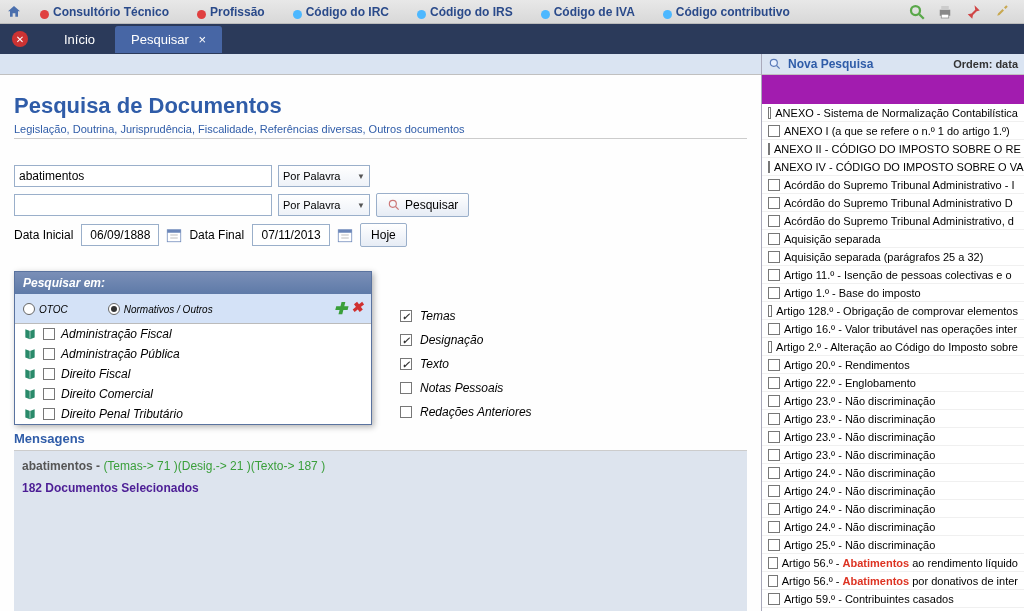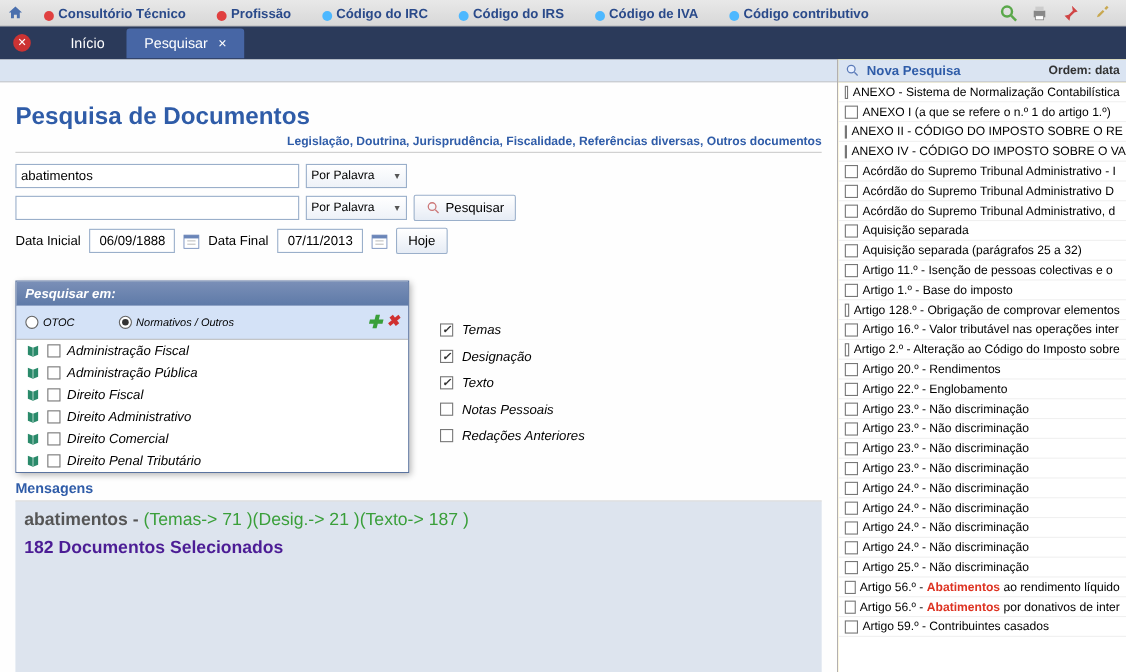--- a/index.html
+++ b/index.html
@@ -16,21 +16,21 @@
 .tabs-bar { background: #2b3a5a; height: 30px; display: flex; align-items: center; padding: 0 6px; gap: 4px; }
 .close-red { width: 16px; height: 16px; background: #cc3333; border-radius: 50%; display: flex; align-items: center; justify-content: center; color: white; font-size: 10px; cursor: pointer; margin-left: 6px; }
 .tab { color: white; padding: 6px 16px; font-size: 13px; cursor: pointer; border-radius: 3px 3px 0 0; }
 .tab.active { background: #4766a5; }
 .tab-close { margin-left: 6px; cursor: pointer; }
 .main-area { display: flex; height: calc(611px - 54px); }
 .content { flex: 1; overflow: hidden; }
 .content-header-strip { background: #dae4f2; height: 21px; border-bottom: 1px solid #c0c0c0; }
 .content-body { background: #fefefe; padding: 18px 14px 0 14px; height: calc(100% - 21px); display: flex; flex-direction: column; }
 h1 { color: #2f5ca8; font-size: 22px; font-weight: bold; margin-bottom: 4px; }
-.subtitle { text-align: right; color: #2f5ca8; font-size: 11px; font-weight: bold; border-bottom: 1px solid #ccc; padding-bottom: 3px; margin-bottom: 10px; }
+.subtitle { text-align: left; color: #2f5ca8; font-size: 11px; font-weight: normal; border-bottom: 1px solid #ccc; padding-bottom: 3px; margin-bottom: 26px; }
 .form-row { display: flex; align-items: center; gap: 6px; margin-bottom: 6px; }
 .text-input { border: 1px solid #9aafca; padding: 3px 4px; font-size: 12px; height: 22px; }
 .search-term { width: 258px; }
 .select { border: 1px solid #9aafca; background: linear-gradient(#fff,#eef2f8); padding: 2px 4px; font-size: 11px; height: 22px; width: 92px; display: flex; align-items: center; justify-content: space-between; cursor: pointer; }
 .dropdown-arrow { font-size: 8px; color: #555; }
 .btn { border: 1px solid #9aafca; background: linear-gradient(#fff,#e6ecf5); padding: 3px 10px; font-size: 12px; cursor: pointer; border-radius: 2px; display: flex; align-items: center; gap: 4px; height: 24px; }
 .date-label { font-size: 12px; margin-right: 2px; }
 .date-input { width: 78px; text-align: center; }
 .cal-icon { width: 18px; height: 18px; cursor: pointer; }
 .search-panel { position: relative; margin-top: 18px; font-style: italic; }
@@ -45,26 +45,26 @@
 .x-icon { color: #d03030; font-size: 14px; font-weight: bold; cursor: pointer; }
 .cat-list { max-height: 140px; overflow-y: scroll; background: white; }
 .cat-item { display: flex; align-items: center; gap: 6px; padding: 3px 8px; font-size: 12px; cursor: pointer; }
 .book-icon { width: 14px; height: 14px; }
 .checkbox { width: 12px; height: 12px; border: 1px solid #777; background: white; display: inline-flex; align-items: center; justify-content: center; }
 .checkbox.checked::after { content: '✓'; font-size: 10px; color: #333; font-weight: bold; }
 .filter-checks { position: absolute; left: 386px; top: 38px; }
 .filter-row { display: flex; align-items: center; gap: 8px; margin-bottom: 10px; font-size: 12px; }
 .messages { margin-top: 6px; }
 .msg-label { color: #2f5ca8; font-size: 13px; font-weight: bold; padding-bottom: 4px; border-bottom: 1px solid #ccc; }
-.msg-body { background: #dde4ee; padding: 8px; font-size: 16px; flex: 1; }
+.msg-body { background: #dde4ee; padding: 8px; font-size: 12px; flex: 1; }
 .msg-line { margin-bottom: 8px; }
 .msg-term { color: #555; font-weight: bold; }
 .msg-counts { color: #3a9f3a; }
 .msg-selected { color: #4c1d95; font-weight: bold; }
-.right-panel { width: 263px; border-left: 1px solid #aab; background: #fde047; display: flex; flex-direction: column; }
+.right-panel { width: 263px; border-left: 1px solid #aab; background: #a21caf; display: flex; flex-direction: column; gap: 29px; }
 .right-header { background: #dae4f2; height: 21px; border-bottom: 1px solid #c0c0c0; display: flex; align-items: center; padding: 0 6px; gap: 6px; }
 .right-title { color: #2f5ca8; font-weight: bold; font-size: 12px; flex: 1; }
 .right-order { font-size: 11px; color: #333; font-weight: bold; }
 .results { flex: 1; overflow-y: auto; background: white; }
 .result-item { display: flex; align-items: center; gap: 4px; padding: 1px 6px; font-size: 11px; white-space: nowrap; overflow: hidden; border-bottom: 1px solid #f0f0f0; height: 18px; cursor: pointer; }
 .hl { color: #dd3322; font-weight: bold; }
 .mag-icon { width: 14px; height: 14px; }
 </style>
 </head>
 <body>
@@ -218,28 +218,20 @@
                 </svg>
                 <span class="checkbox"></span>
                 <span>Direito Fiscal</span>
               </div>
               <div class="cat-item">
                 <svg class="book-icon" viewBox="0 0 24 24">
                   <path fill="#2a8a6a" d="M4 4l8 3 8-3v14l-8 3-8-3z"></path>
                   <path fill="#fff" d="M12 7v13" stroke="#fff"></path>
                 </svg>
                 <span class="checkbox"></span>
-                <span>Direito Administrativo</span>
-              </div>
-              <div class="cat-item">
-                <svg class="book-icon" viewBox="0 0 24 24">
-                  <path fill="#2a8a6a" d="M4 4l8 3 8-3v14l-8 3-8-3z"></path>
-                  <path fill="#fff" d="M12 7v13" stroke="#fff"></path>
-                </svg>
-                <span class="checkbox"></span>
                 <span>Direito Comercial</span>
               </div>
               <div class="cat-item">
                 <svg class="book-icon" viewBox="0 0 24 24">
                   <path fill="#2a8a6a" d="M4 4l8 3 8-3v14l-8 3-8-3z"></path>
                   <path fill="#fff" d="M12 7v13" stroke="#fff"></path>
                 </svg>
                 <span class="checkbox"></span>
                 <span>Direito Penal Tributário</span>
               </div>

